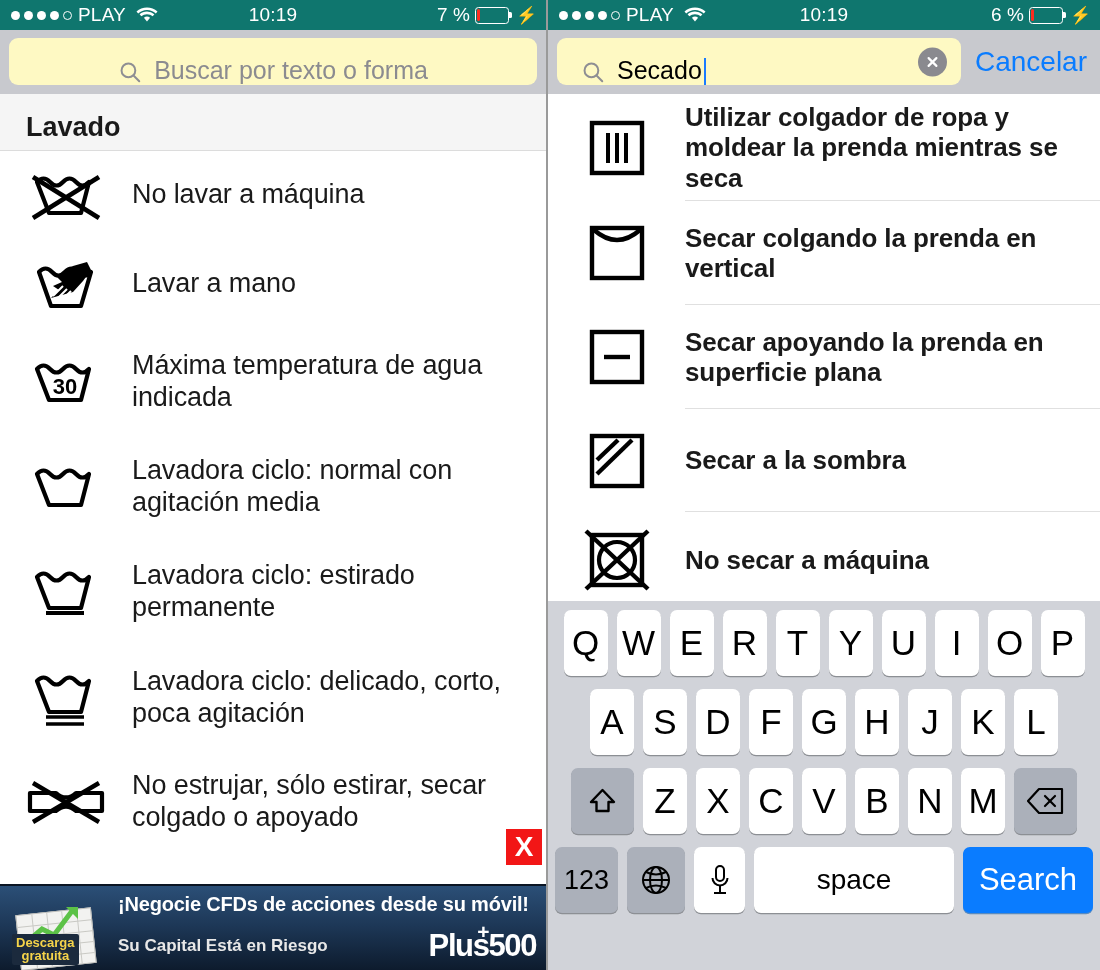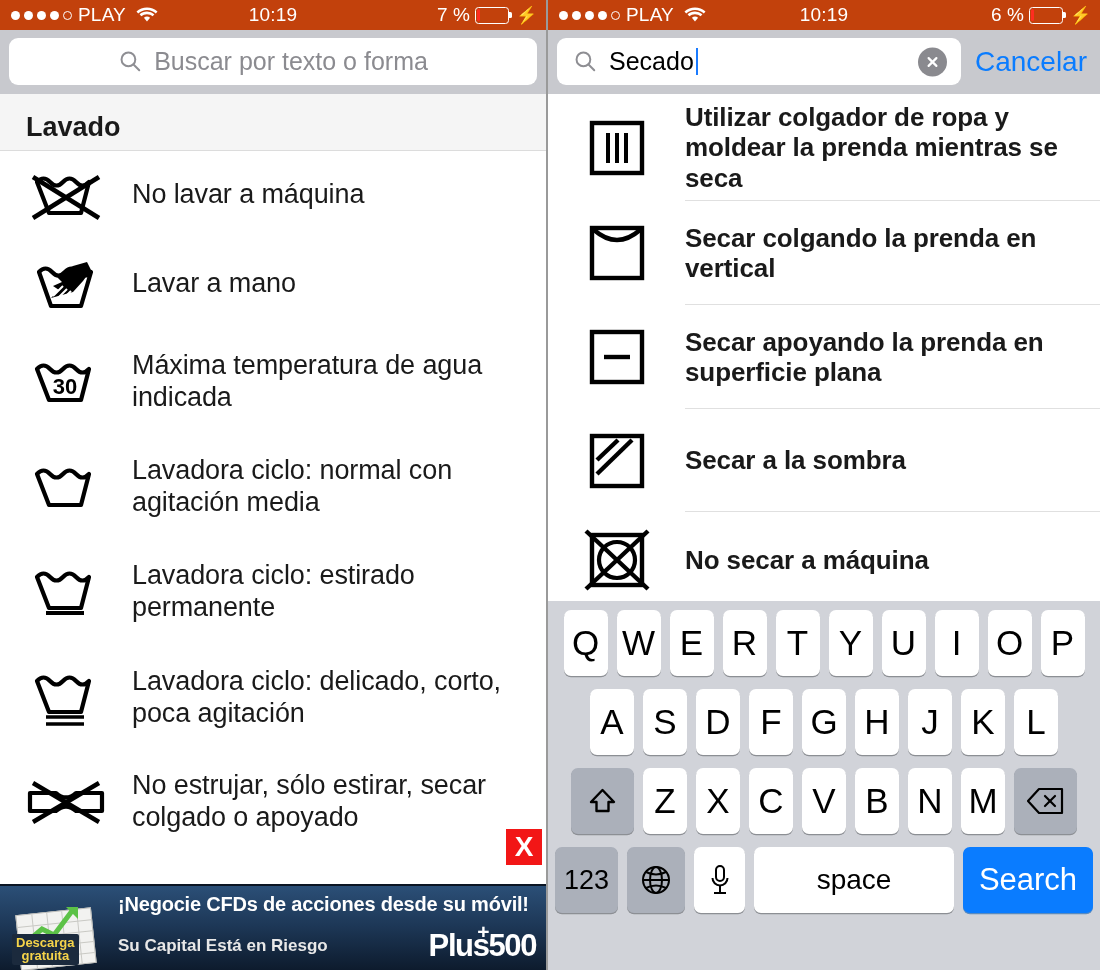--- a/index.html
+++ b/index.html
@@ -9,21 +9,21 @@
     background: #ffffff;
     overflow: hidden;
   }
   .screen { position: relative; width: 1100px; height: 970px; display: flex; }
   .panel { position: relative; height: 970px; overflow: hidden; background: #fff; }
   .panel-left  { width: 548px; border-right: 2px solid #9a9a9a; }
   .panel-right { width: 552px; }
 
   
   .statusbar {
-    height: 30px; background: #c2410c; color: #fff;
+    height: 30px; background: #0f766e; color: #fff;
     display: flex; align-items: center; position: relative;
     font-size: 19px; font-weight: bold;
   }
   .sb-left { display: flex; align-items: center; gap: 6px; padding-left: 11px; }
   .dots { display: flex; gap: 4px; align-items: center; }
   .dot { width: 9px; height: 9px; border-radius: 50%; background: #fff; }
   .dot.hollow { background: transparent; border: 1.5px solid #fff; width: 9px; height: 9px; }
   .carrier { font-size: 19px; font-weight: normal; letter-spacing: 0.2px; }
   .wifi { margin-left: 3px; display: inline-block; }
   .sb-center {
@@ -48,28 +48,28 @@
     background: #ff2d20; border-radius: 1.5px;
   }
   .bolt { font-size: 17px; line-height: 1; }
 
   
   .searchbar-wrap {
     background: #c8c9ce; padding: 8px 9px 9px 9px;
     display: flex; align-items: center; gap: 8px;
   }
   .searchfield {
-    flex: 1; background: #ffffff; border-radius: 9px; height: 47px;
-    display: flex; align-items: center; position: relative;
+    flex: 1; background: #fef9c3; border-radius: 9px; height: 47px;
+    display: flex; align-items: flex-end; position: relative;
   }
   .searchfield.centered { justify-content: center; }
   .sf-icon { color: #8e8e93; display: flex; align-items: center; }
   .sf-placeholder { color: #8b8b90; font-size: 25px; margin-left: 11px; }
   .sf-value { color: #000; font-size: 25px; margin-left: 11px; }
-  .searchfield.left-pad { padding-left: 16px; }
+  .searchfield.left-pad { padding-left: 24px; }
   .caret {
     display: inline-block; width: 2.5px; height: 27px; background: #1a7bff;
     margin-left: 2px; vertical-align: middle;
   }
   .clearbtn {
     position: absolute; right: 14px; top: 50%; transform: translateY(-50%);
     width: 29px; height: 29px; border-radius: 50%; background: #8a8a8f;
     display: flex; align-items: center; justify-content: center;
   }
   .cancel-btn { color: #0a7cff; font-size: 28px; padding: 0 4px 0 6px; white-space: nowrap; }

